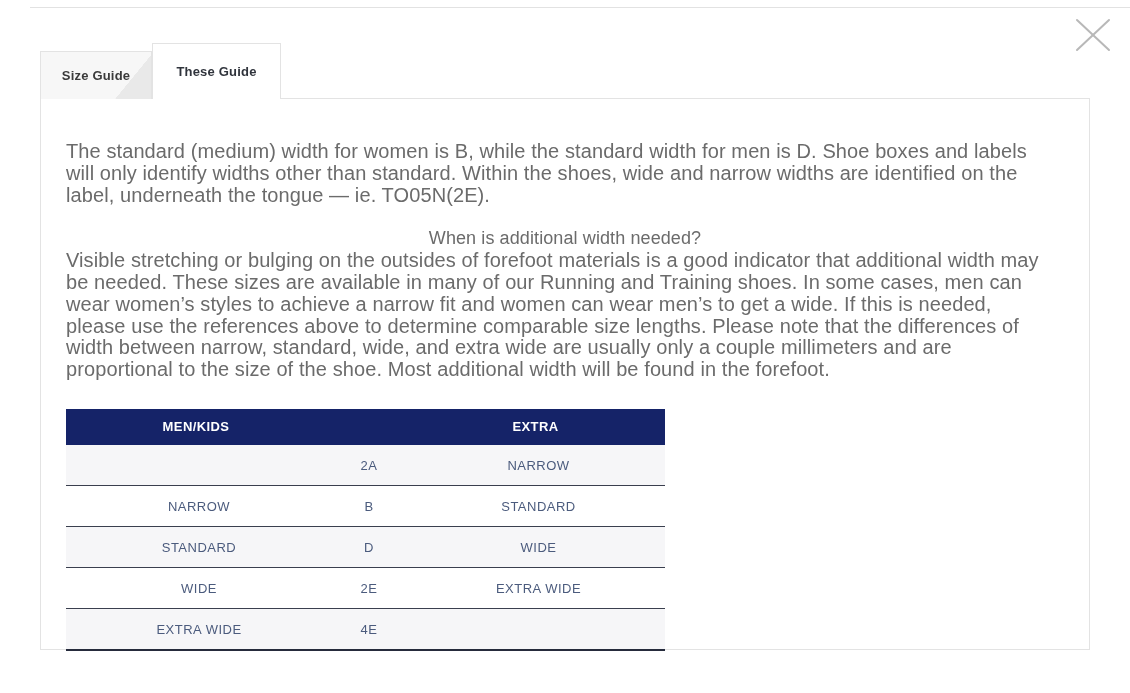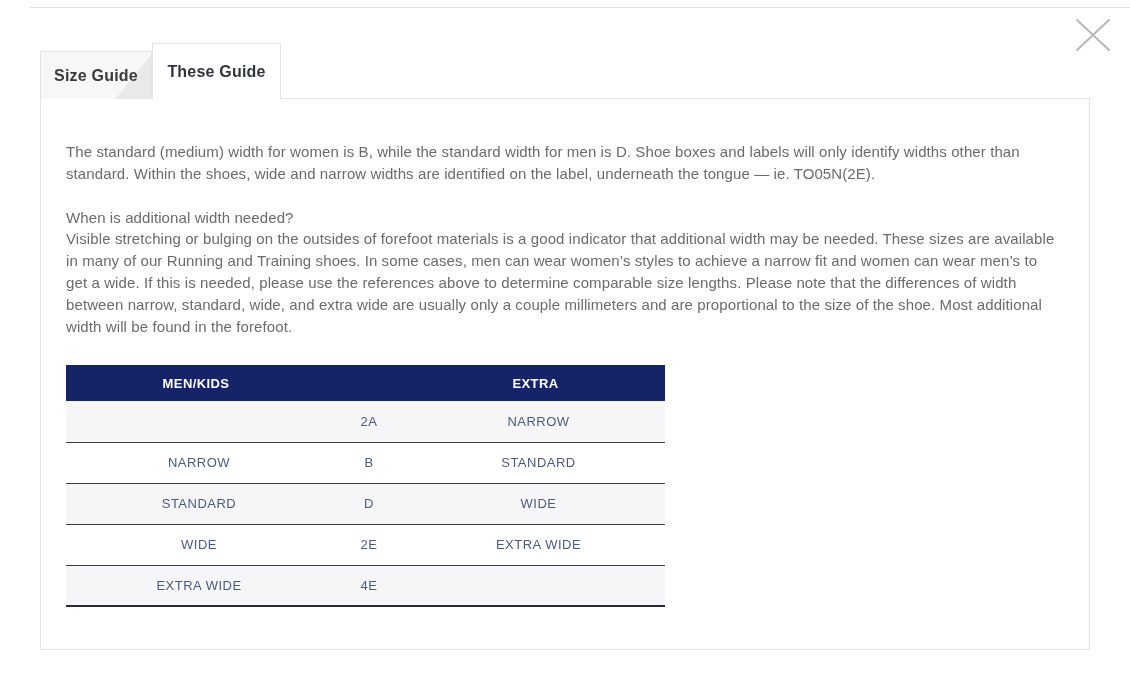--- a/index.html
+++ b/index.html
@@ -23,21 +23,21 @@
     background: transparent; border: none; cursor: pointer;
     display: flex; align-items: center; justify-content: center;
   }
 
   .tabs {
     position: absolute; left: 40px; top: 43px;
     display: flex; align-items: flex-end; z-index: 3;
   }
   .tab {
     display: flex; align-items: center; justify-content: center;
-    font-size: 16px; font-weight: bold; color: #3a3a3a;
+    font-size: 13px; font-weight: bold; color: #3a3a3a;
     letter-spacing: 0.2px; cursor: pointer;
   }
   .tab-inactive {
     width: 112px; height: 48px;
     background: #f7f7f7;
     border: 1px solid #e3e3e3; border-bottom: none;
     position: relative;
   }
   .tab-inactive::after {
     
@@ -54,25 +54,25 @@
 
   .panel {
     position: absolute; left: 40px; top: 98px;
     width: 1050px; height: 552px;
     background: #fff; border: 1px solid #e3e3e3;
     z-index: 1;
   }
   .panel-inner { padding: 42px 25px 0 25px; }
 
   .body-copy {
-    color: #6b6b6b; font-size: 15px; line-height: 21.8px;
+    color: #6b6b6b; font-size: 20px; line-height: 21.8px;
     letter-spacing: 0.1px; max-width: 990px;
   }
   .intro { margin-bottom: 22px; }
-  .q-heading { color: #6b6b6b; font-size: 15px; line-height: 21.8px; letter-spacing: 0.1px; }
+  .q-heading { color: #6b6b6b; font-size: 18px; line-height: 21.8px; letter-spacing: 0.1px; text-align: center; }
 
   .width-table {
     margin-top: 28px;
     width: 599px;
     border-collapse: collapse;
     table-layout: fixed;
   }
   .width-table col.c1 { width: 260px; }
   .width-table col.c2 { width: 80px; }
   .width-table col.c3 { width: 259px; }

